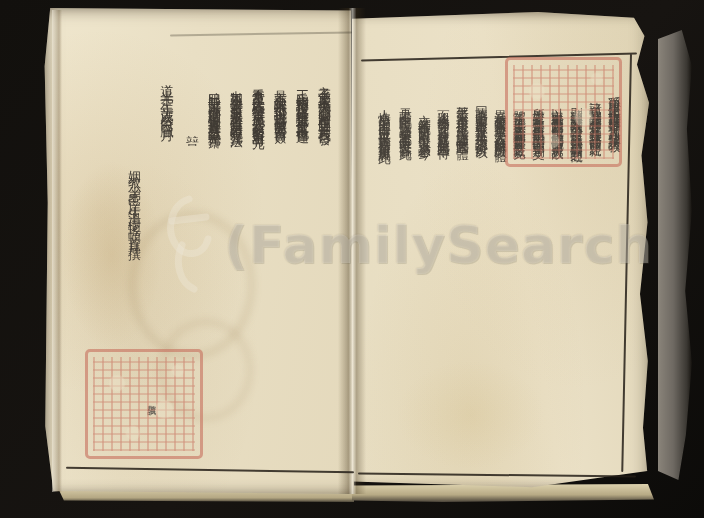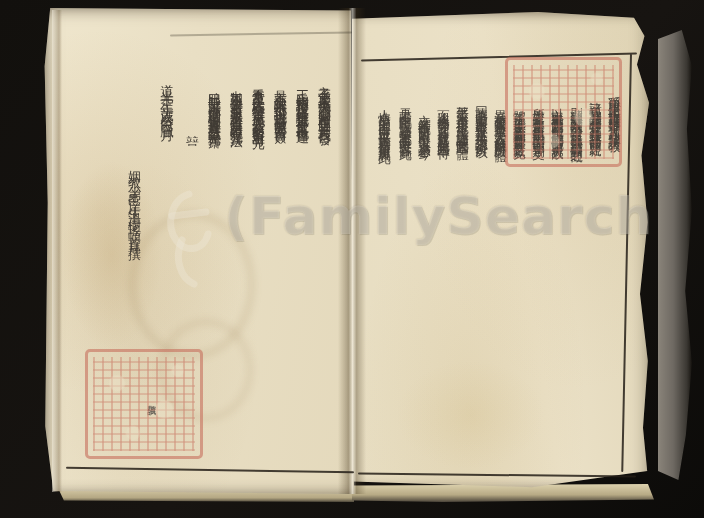--- a/index.html
+++ b/index.html
@@ -109,21 +109,21 @@
     left:158px;top:318px;width:96px;height:104px;
     border:8px solid rgba(140,108,62,.09);filter:blur(3px);
   }
   .stain-rp{
     left:395px;top:360px;width:150px;height:110px;
     background:radial-gradient(ellipse,rgba(190,160,85,.10),rgba(190,160,85,0) 70%);
   }
   
   .watermark{
     position:absolute;left:160px;top:186px;width:440px;height:118px;
-    display:flex;pointer-events:none;opacity:.9;
+    display:flex;align-items:center;pointer-events:none;opacity:.9;
   }
   .watermark .wm-logo{margin-right:6px;flex:none;}
   .watermark .wm-text{
     font-size:52px;font-weight:bold;letter-spacing:1px;
     color:rgba(238,233,221,.34);
     text-shadow:0 0 2px rgba(88,82,70,.28),1px 1px 0 rgba(88,82,70,.14);
     filter:blur(.4px);white-space:nowrap;
     font-family:"DejaVu Sans",sans-serif;
   }
 </style>

